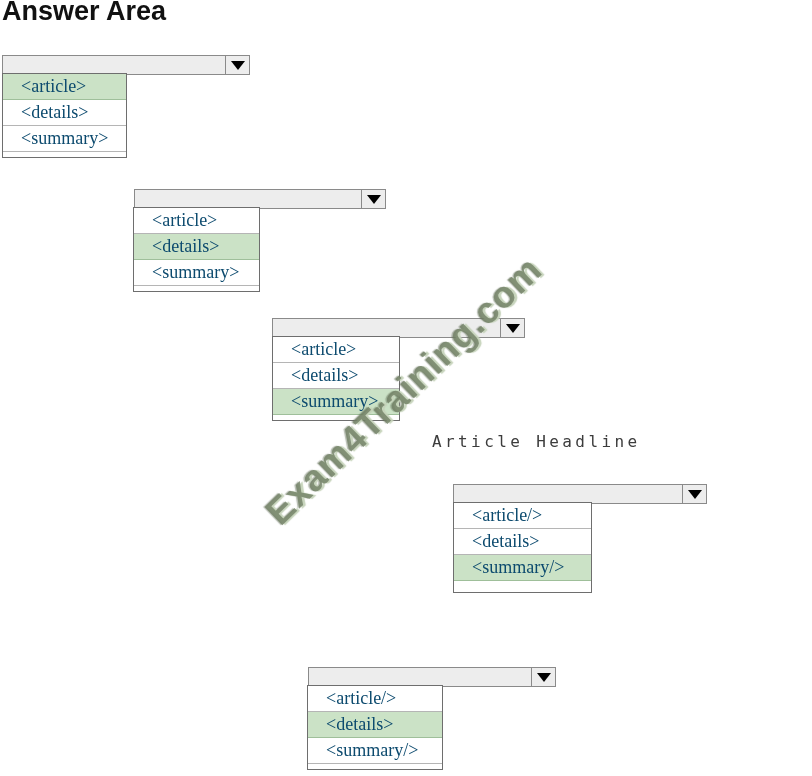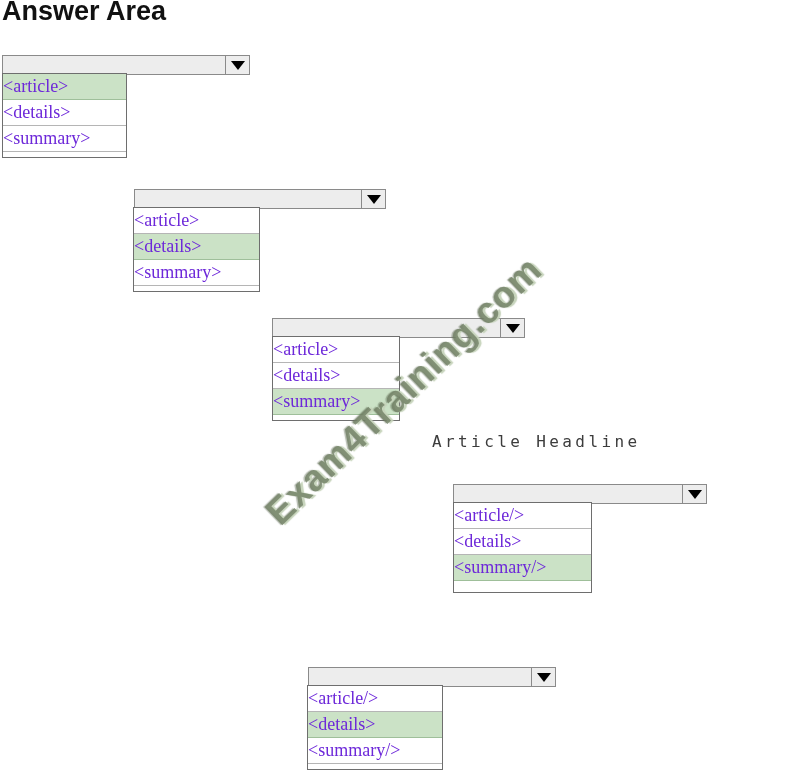--- a/index.html
+++ b/index.html
@@ -22,21 +22,21 @@
   }
   .combo .tri{
     width:0;height:0;border-left:7px solid transparent;border-right:7px solid transparent;
     border-top:9px solid #000;
   }
   .optlist{
     position:absolute;background:#fff;border:1px solid #6e6e6e;padding-bottom:5px;
   }
   .optrow{
     height:25px;line-height:25px;border-bottom:1px solid #b5b5b5;
-    font-size:18px;color:#6d28d9;padding-left:0;white-space:nowrap;
+    font-size:18px;color:#0c4a6e;padding-left:18px;white-space:nowrap;
     background:#fff;
   }
   .optrow.hl{background:#cbe2c6;border-bottom:1px solid #9fbf9a;}
   .mono-text{
     position:absolute;font-family:"DejaVu Sans Mono","Liberation Mono",monospace;
     font-size:16px;letter-spacing:3.4px;color:#3c3c3c;white-space:nowrap;
   }
   .watermark{
     position:absolute;left:404px;top:391px;z-index:10;
     transform:translate(-50%,-50%) rotate(-44deg);

